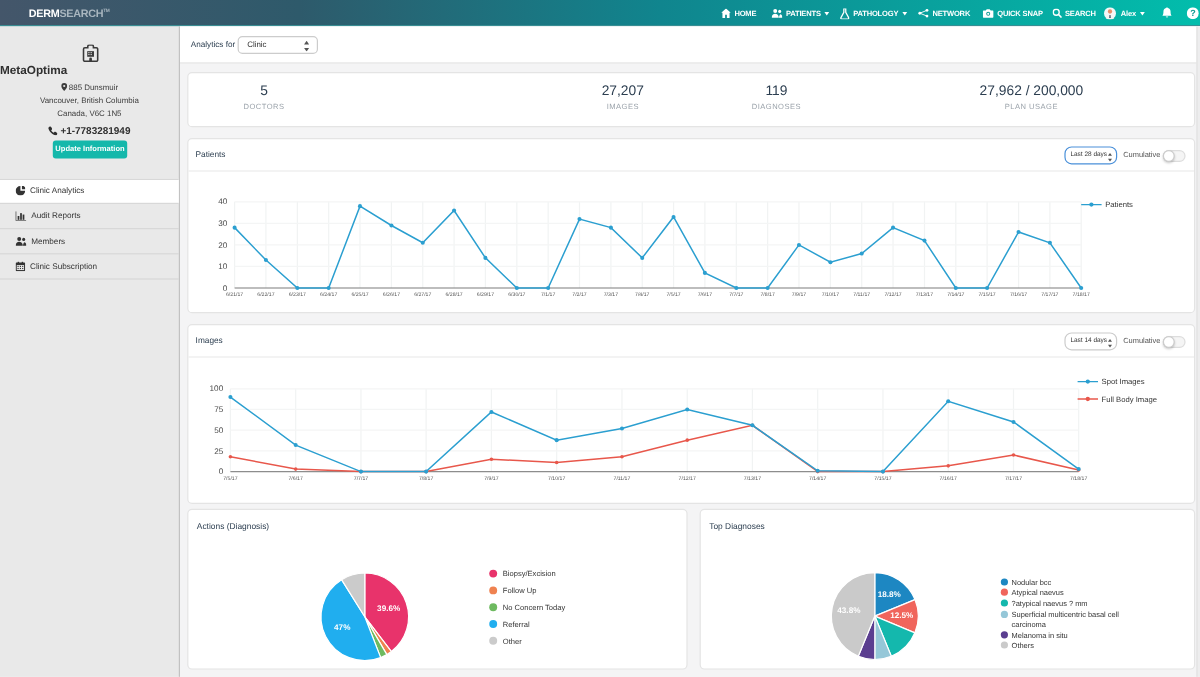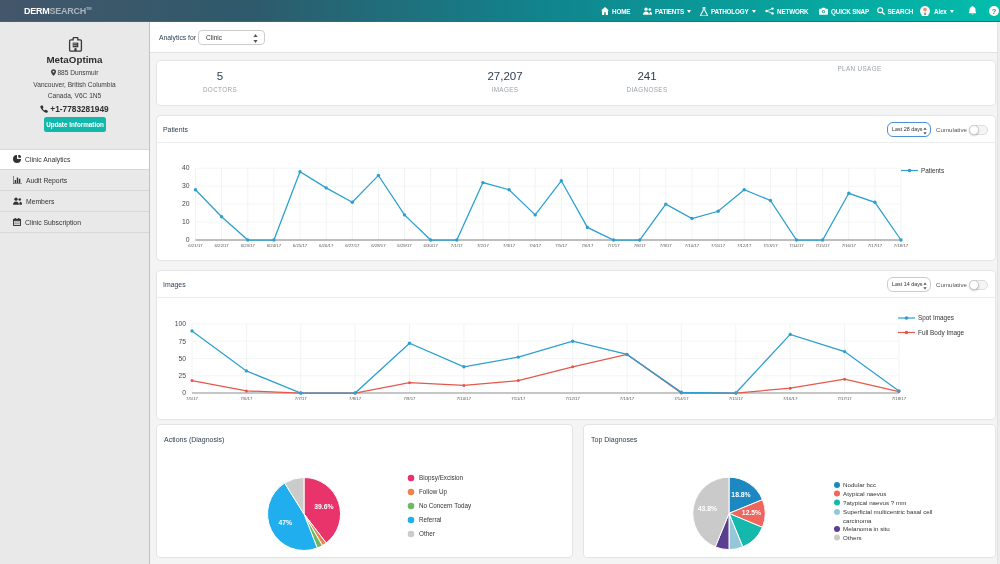--- a/index.html
+++ b/index.html
@@ -13,21 +13,21 @@
 #logo { position:absolute; left:24px; top:6px; font-size:9px; font-weight:bold; color:#fff; letter-spacing:-.25px; }
 #logo span.eng { color:#a9b6bf; font-weight:bold; }
 #logo sup { font-size:4px; color:#a9b6bf; }
 .navmenu { position:absolute; top:0; height:22px; color:#fff; font-size:6.3px; font-weight:bold; letter-spacing:-.15px; }
 .navitem { position:absolute; top:0; height:22px; display:flex; align-items:center; white-space:nowrap; }
 .navitem svg { margin-right:3px; }
 .caret { display:inline-block; width:0; height:0; border-left:2.5px solid transparent; border-right:2.5px solid transparent; border-top:3px solid #fff; margin-left:3px; }
 
 
 #sidebar { position:absolute; left:0; top:22px; width:150px; height:542px; background:#e9e9e9; border-right:1px solid #c2c2c2; }
-#sb-title { position:absolute; top:32px; width:100%; text-align:center; font-size:9.8px; font-weight:bold; color:#2f2f2f; }
+#sb-title { position:absolute; top:32px; width:100%; text-align:left; font-size:9.8px; font-weight:bold; color:#2f2f2f; }
 .sb-addr { position:absolute; width:100%; text-align:center; font-size:6.6px; color:#3c3c3c; }
 #sb-phone { position:absolute; width:100%; text-align:center; font-size:8.3px; font-weight:bold; color:#2f2f2f; }
 #sb-btn { position:absolute; left:44px; width:62px; height:15px; background:#14b8ab; border-radius:2.5px; color:#fff; font-size:6.3px; font-weight:bold; text-align:center; line-height:15px; white-space:nowrap; }
 .sb-item { position:absolute; left:0; width:149px; height:20.5px; border-bottom:1px solid #d8d8d8; font-size:6.8px; color:#333; display:flex; align-items:center; padding-left:13px; }
 .sb-item svg { margin-right:4px; }
 .sb-item.active { background:#fff; border-top:1px solid #d8d8d8; }
 
 
 #main { position:absolute; left:150px; top:22px; width:850px; height:542px; background:#f4f4f5; }
 #topbar { position:absolute; left:0; top:0; width:850px; height:31px; background:#fff; border-bottom:1px solid #e2e2e2; }
@@ -183,29 +183,30 @@
           <path d="M2.5 9L4.6 6H.4z" fill="#555"></path>
         </svg>
     </div>
   </div>
 
   <div class="panel" id="stats">
     <div class="stat" style="left:0px;width:126px">
         <div class="num">5</div>
         <div class="cap">DOCTORS</div>
       </div>
-    <div class="stat" style="left:282px;width:132px">
+    <div class="stat" style="left:296px;width:132px">
         <div class="num">27,207</div>
         <div class="cap">IMAGES</div>
       </div>
     <div class="stat" style="left:414px;width:152px">
-        <div class="num">241</div>
+        <div class="num">119</div>
         <div class="cap">DIAGNOSES</div>
       </div>
     <div class="stat" style="left:566px;width:273px">
+        <div class="num">27,962 / 200,000</div>
         <div class="cap">PLAN USAGE</div>
       </div>
   </div>
 
   <div class="panel" id="patients-panel">
     <div class="chart-panel-head">
       <div class="chart-title">Patients</div>
       <div class="head-select focus" style="left:730px">Last 28 days
         <svg class="sel-arrows" width="4" height="8" viewBox="0 0 5 9" style="top:3.5px;right:3px">
             <path d="M2.5 0L4.6 3H.4z" fill="#555"></path>

